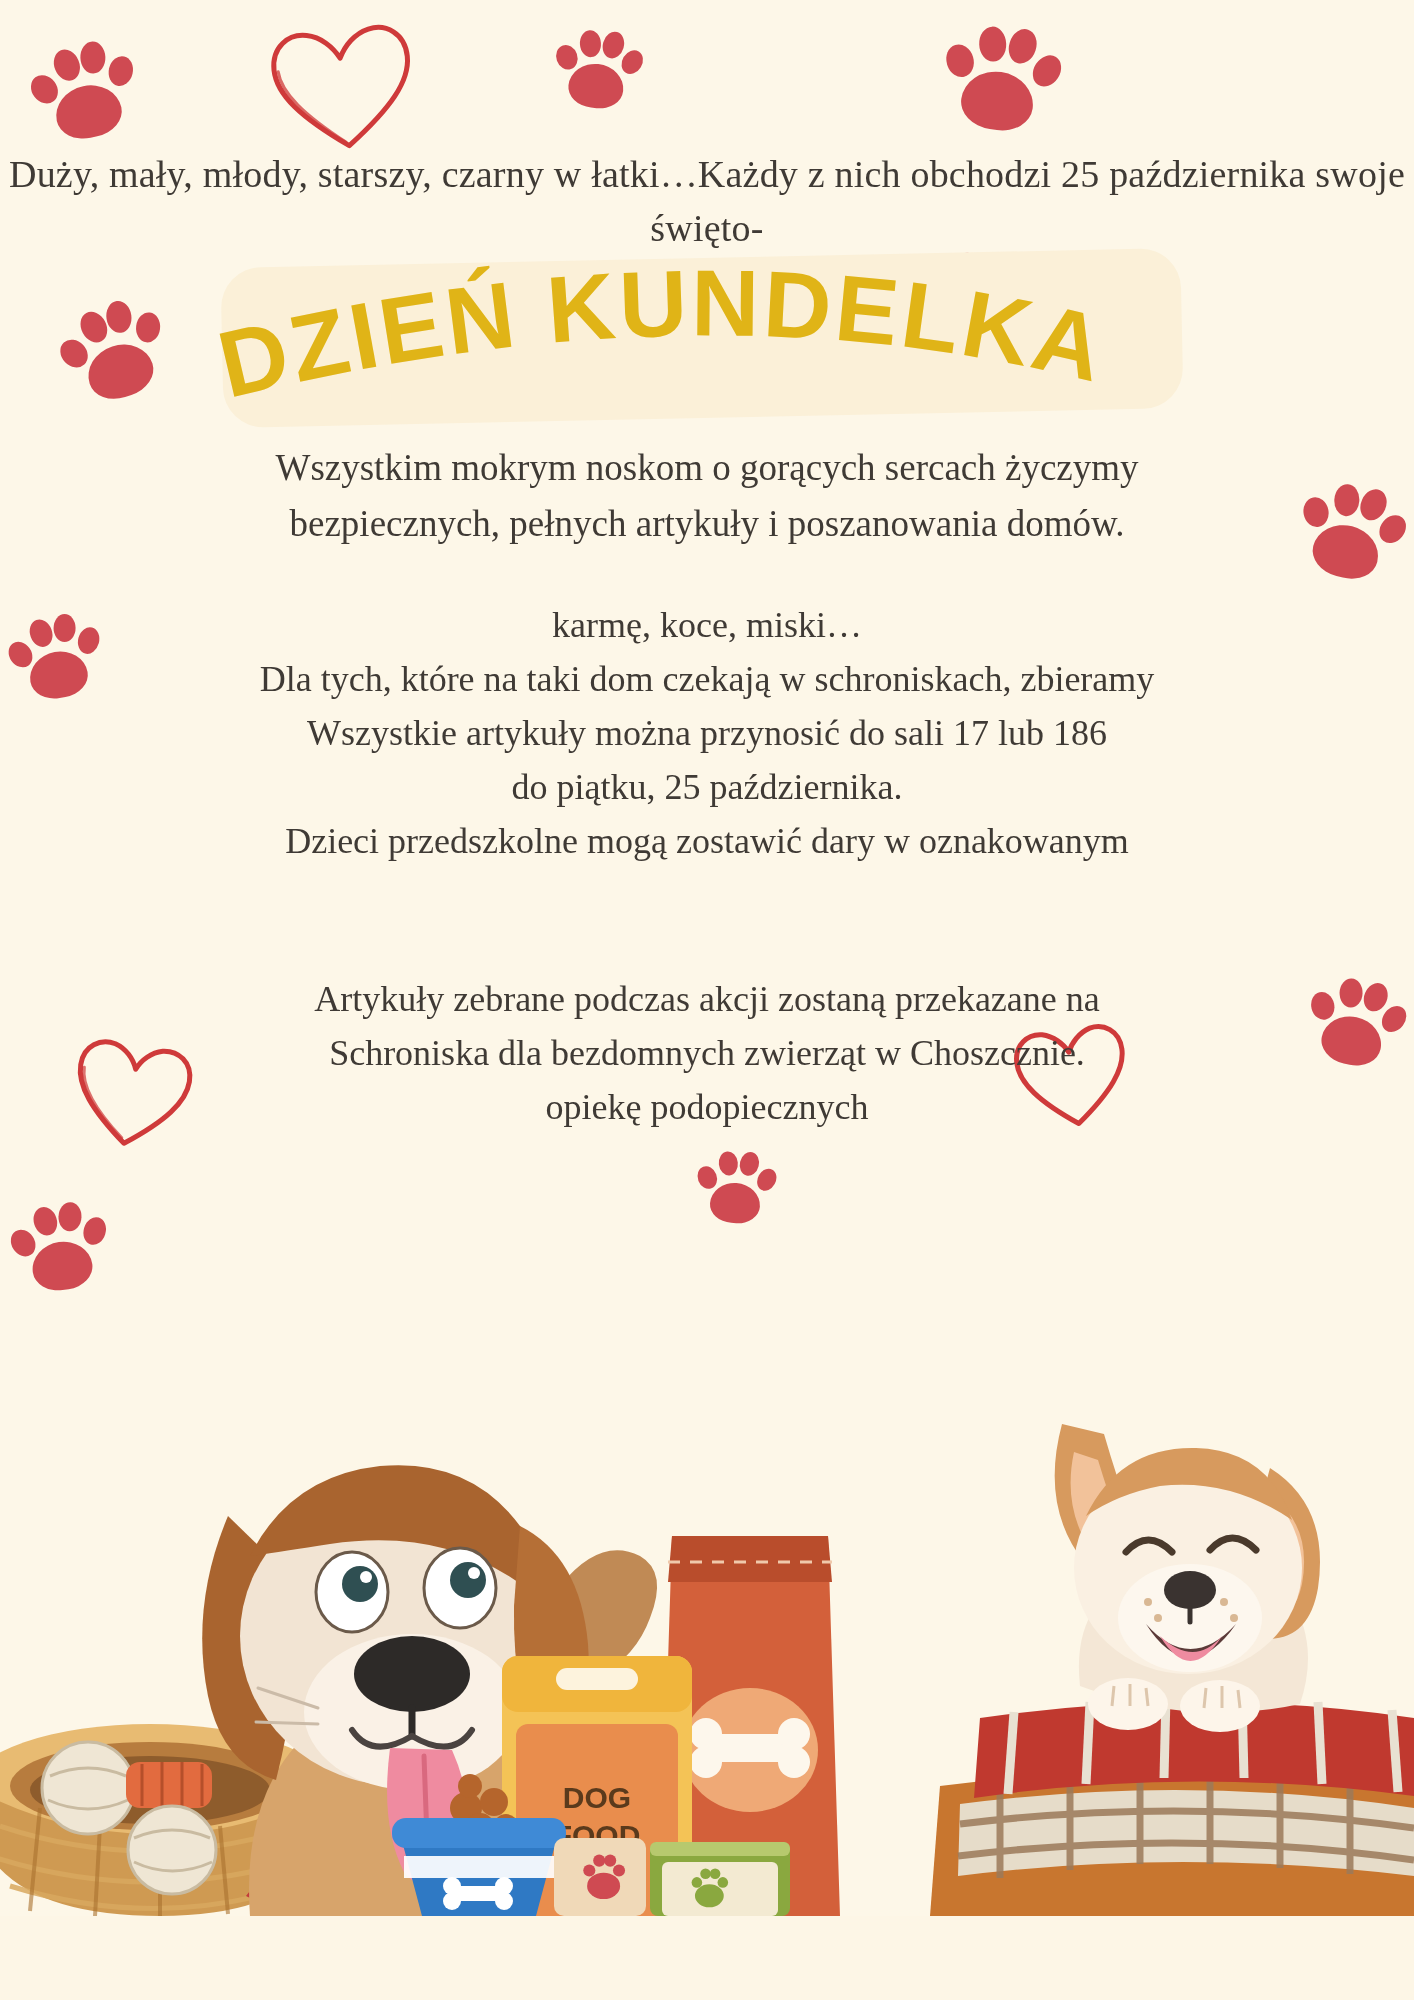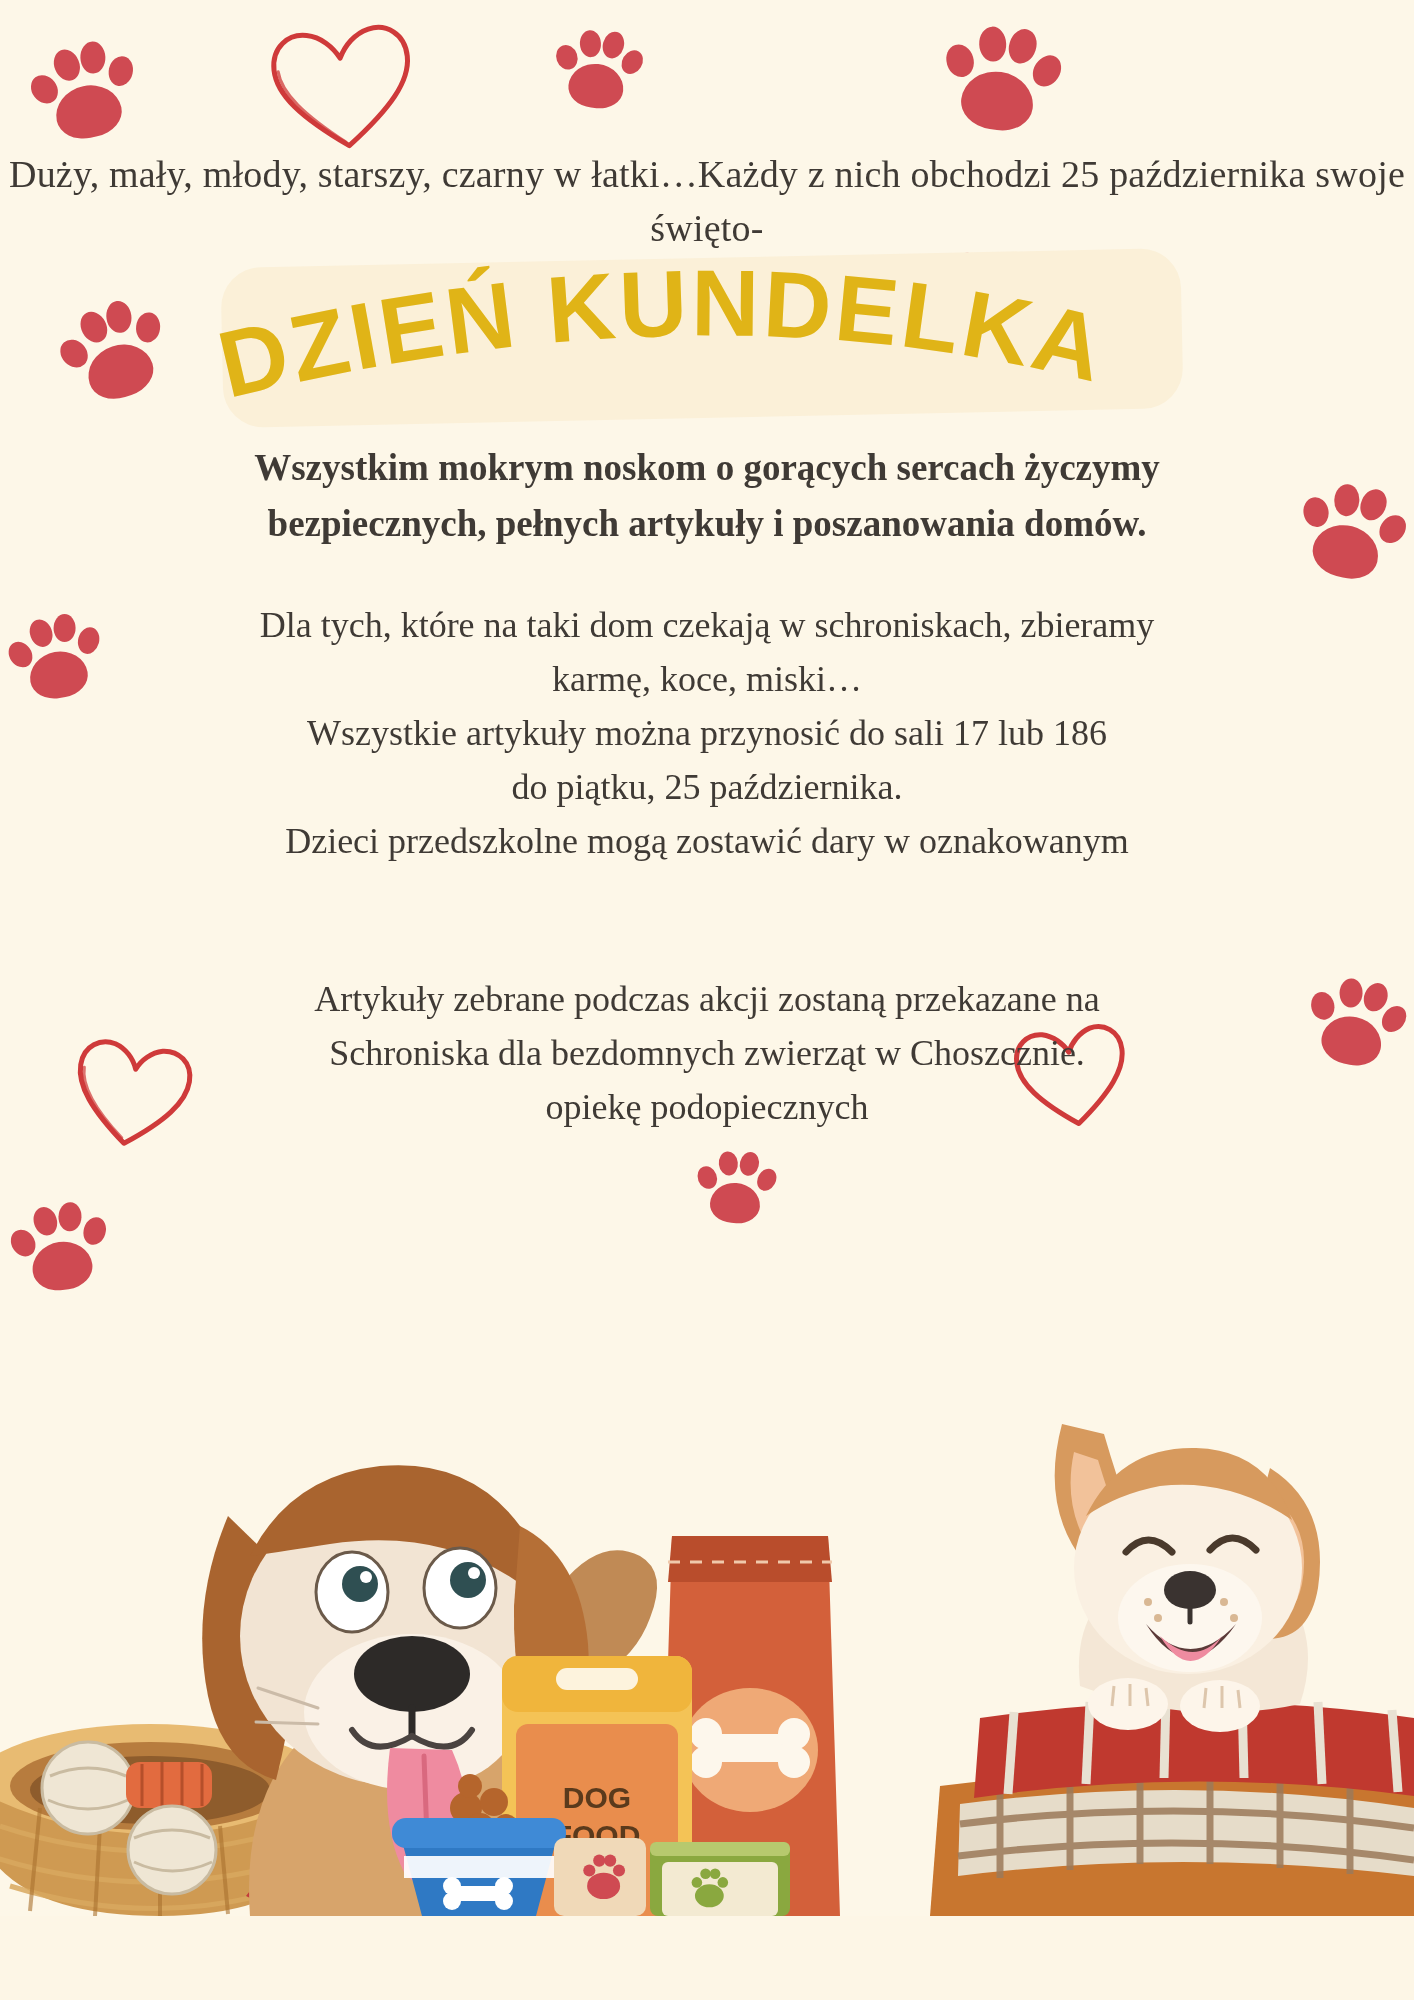--- a/index.html
+++ b/index.html
@@ -217,28 +217,28 @@
     <svg class="title-svg" viewBox="0 0 1414 190" aria-hidden="true">
       <defs>
         <path id="titleArc" d="M 195 155 Q 707 20 1130 140" fill="none"></path>
       </defs>
       <text fill="#e0b417" text-anchor="middle">
         <textPath href="#titleArc" startOffset="50%">DZIEŃ KUNDELKA</textPath>
       </text>
     </svg>
   </div>
 
-  <div class="para" style="top:440px; font-size:37px;font-weight:bold;">
+  <div class="para" style="top:440px; font-size:37px;">
     <span class="ln">Wszystkim  mokrym noskom o gorących sercach życzymy</span>
     <span class="ln">bezpiecznych, pełnych artykuły i poszanowania domów.</span>
   </div>
 
   <div class="para" style="top:598px; font-size:36px;">
+    <span class="ln">karmę, koce, miski…</span>
     <span class="ln">Dla tych, które na taki dom czekają  w schroniskach, zbieramy</span>
-    <span class="ln">karmę, koce, miski…</span>
     <span class="ln">Wszystkie artykuły można przynosić do sali 17 lub 186</span>
     <span class="ln">do piątku, 25 października.</span>
     <span class="ln">Dzieci przedszkolne mogą zostawić dary w oznakowanym</span>
   </div>
 
   <div class="para" style="top:972px; font-size:36px;text-align:center;">
     <span class="ln">Artykuły  zebrane podczas akcji zostaną przekazane na</span>
     <span class="ln">Schroniska dla  bezdomnych zwierząt w Choszcznie.</span>
     <span class="ln">opiekę podopiecznych</span>
   </div>

